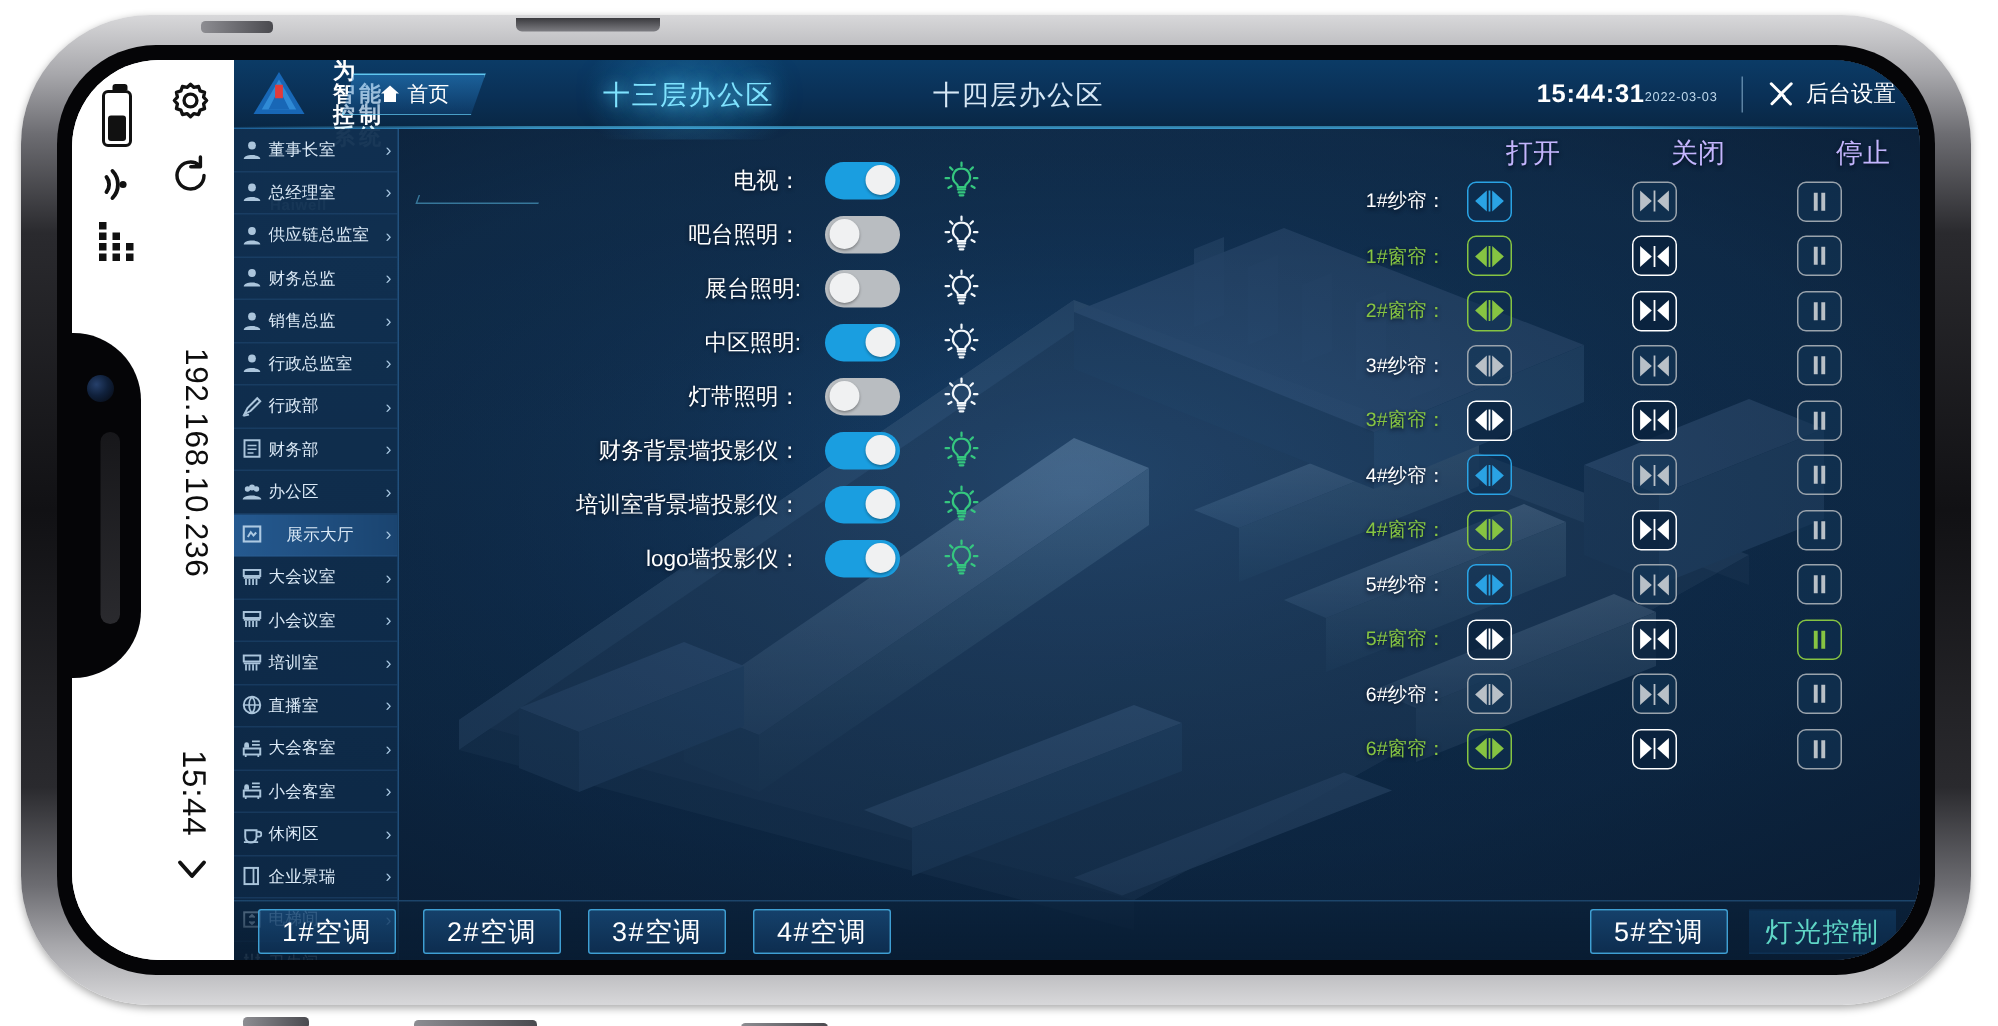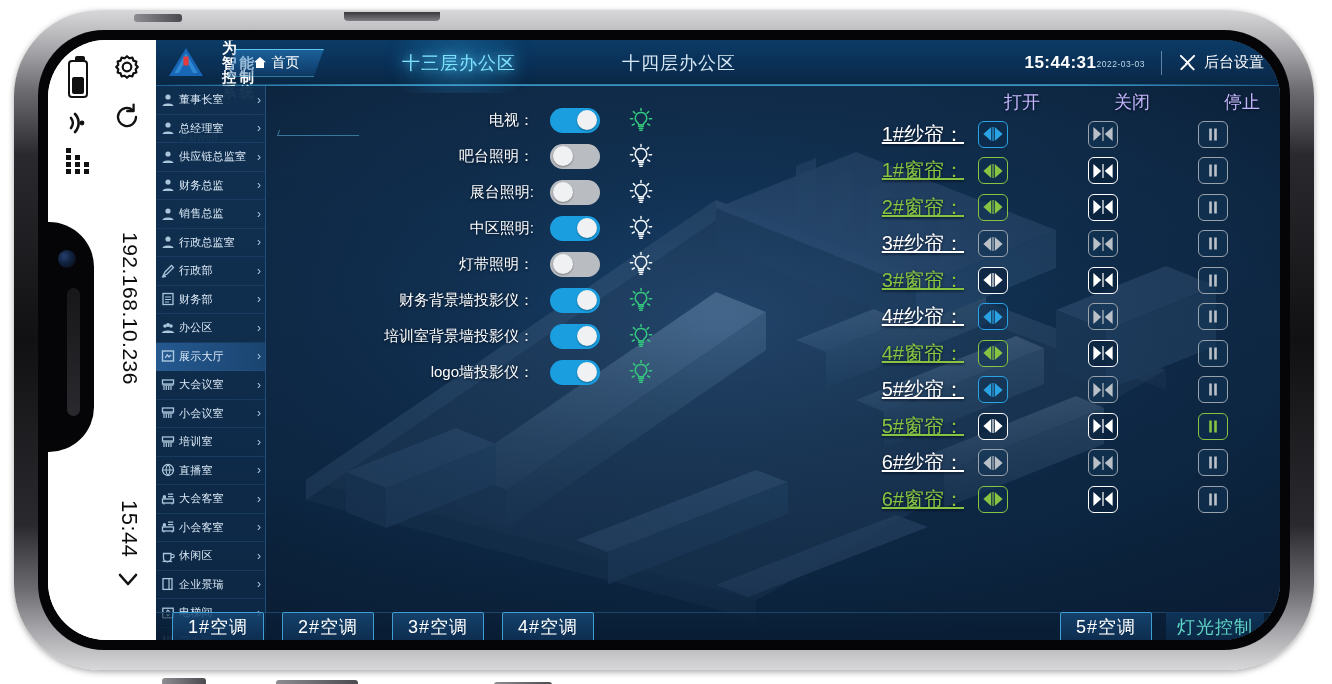--- a/index.html
+++ b/index.html
@@ -138,21 +138,21 @@
     position:absolute;left:0;top:46px;width:110px;height:554px;
     background:linear-gradient(180deg,rgba(16,48,81,.96),rgba(13,40,69,.96));
     border-right:1px solid rgba(50,110,165,.55);
     overflow:hidden;
   }
   .side-item{
     position:relative;height:28.5px;display:flex;align-items:center;
     padding:0 4px 0 5px;border-bottom:1px solid rgba(45,95,145,.30);
     font-size:11px;color:#dceaf7;cursor:default;
   }
-  .side-item.sel{background:linear-gradient(90deg,rgba(38,92,148,.95),rgba(30,76,124,.75));}
+  .side-item.sel{background:linear-gradient(90deg,rgba(38,92,148,.95),rgba(30,76,124,.75));gap:12px;}
   .side-ico{width:14px;height:14px;flex:0 0 14px;margin-right:4px;opacity:.9;}
   .side-label{flex:1;white-space:nowrap;letter-spacing:.2px;}
   .side-arrow{font-size:12px;color:#a9c8e2;margin-left:2px;}
 
   
   #content{position:absolute;left:110px;top:46px;right:0;bottom:44px;}
 
   
   #toggle-list{position:absolute;left:36px;top:16px;width:420px;}
   .tgl-row{height:36px;display:flex;align-items:center;}
@@ -171,39 +171,39 @@
   #curtain-panel{position:absolute;left:576px;top:0;right:0;bottom:0;}
   #curtain-head{position:absolute;left:0;top:4px;width:100%;height:26px;}
   .curtain-col-title{position:absolute;font-size:18px;color:#c4b5fd;
     text-shadow:0 1px 3px rgba(0,10,25,.9);}
   #ct-open{left:162px;}
   #ct-close{left:272px;}
   #ct-stop{left:382px;}
 
   #curtain-rows{position:absolute;left:0;top:30px;width:100%;}
   .ct-row{height:36.5px;display:flex;align-items:center;}
-  .ct-label{flex:0 0 136px;text-align:right;padding-right:14px;font-size:20px;
-    text-shadow:0 1px 3px rgba(0,10,25,.9);text-decoration:underline;}
+  .ct-label{flex:0 0 136px;text-align:right;padding-right:14px;font-size:13px;
+    text-shadow:0 1px 3px rgba(0,10,25,.9);}
   .ct-label.sheer{color:#ffffff;}
   .ct-label.curtain{color:#86c442;}
 
   .ct-btn{width:30px;height:27px;border-radius:6px;flex:0 0 30px;display:flex;
     align-items:center;justify-content:center;border:1.6px solid;}
   .ct-btn + .ct-btn{margin-left:80px;}
   .ct-btn.blue{border-color:#2aa3e4;background:rgba(12,46,80,.55);}
   .ct-btn.green{border-color:#86c442;background:rgba(14,48,80,.55);}
   .ct-btn.gray{border-color:#9aa3ac;background:rgba(18,52,86,.55);}
   .ct-btn.white{border-color:#ffffff;background:rgba(10,34,60,.75);}
   .gl-blue{fill:#2aa3e4;}
   .gl-green{fill:#86c442;}
   .gl-gray{fill:#b9c0c7;}
   .gl-white{fill:#ffffff;}
 
   
-  #bottombar{position:absolute;left:0;bottom:0;width:100%;height:28px;
+  #bottombar{position:absolute;left:0;bottom:0;width:100%;height:40px;
     background:linear-gradient(180deg,rgba(10,34,59,.55),rgba(8,28,50,.9));
     border-top:1px solid rgba(60,130,190,.4);
     display:flex;align-items:center;padding:0 16px;}
   .ac-btn{
     height:30px;min-width:92px;margin-right:18px;display:flex;align-items:center;justify-content:center;
     padding:0 12px;font-size:18px;color:#ffffff;letter-spacing:1px;
     background:linear-gradient(180deg,rgba(28,86,140,.60),rgba(16,56,98,.60));
     border:1px solid #3f9fd4;border-radius:2px;
   }
   #bottom-right{margin-left:auto;display:flex;align-items:center;}

